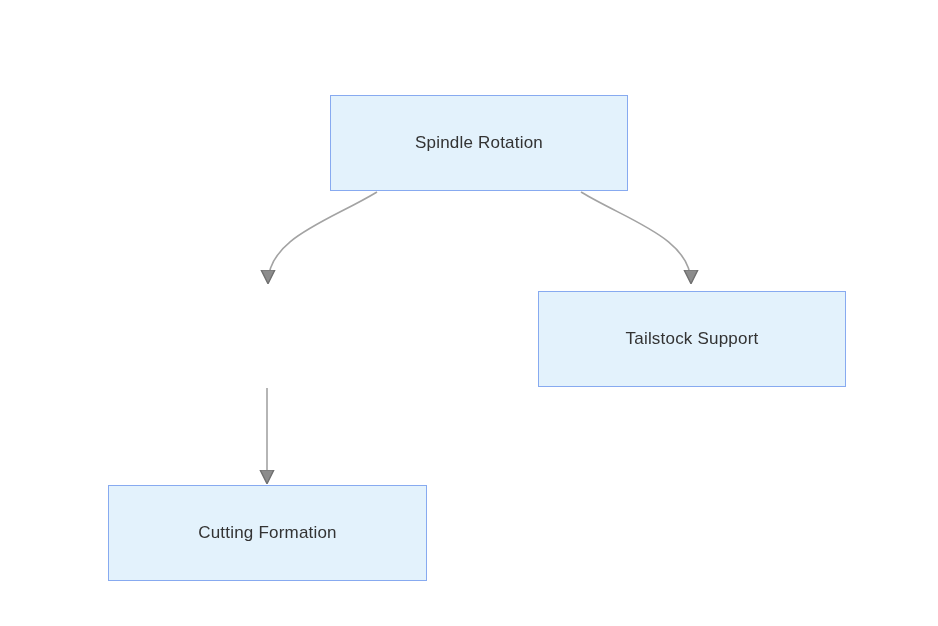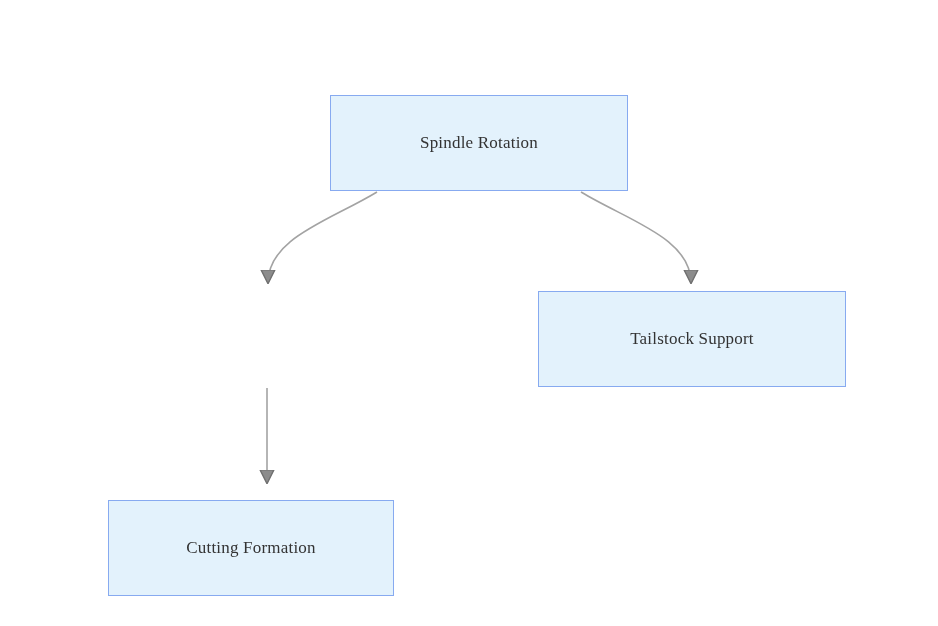--- a/index.html
+++ b/index.html
@@ -7,21 +7,20 @@
     padding: 0;
     background: #ffffff;
     font-family: "Liberation Sans", "DejaVu Sans", sans-serif;
   }
   .canvas {
     position: relative;
     width: 938px;
     height: 626px;
     background: #ffffff;
     overflow: hidden;
-    font-family: Liberation Serif, serif;
   }
   .edges-svg {
     position: absolute;
     left: 0; top: 0;
     width: 938px; height: 626px;
     pointer-events: none;
   }
   .node {
     position: absolute;
     box-sizing: border-box;
@@ -31,21 +30,21 @@
     font-size: 17px;
     display: flex;
     align-items: center;
     justify-content: center;
     text-align: center;
     letter-spacing: 0.2px;
   }
   .node-spindle   { left: 330px; top: 95px;  width: 298px; height: 96px; }
   .node-tool      { left: 96px;  top: 291px; width: 344px; height: 96px; }
   .node-tailstock { left: 538px; top: 291px; width: 308px; height: 96px; text-align: right; }
-  .node-cutting   { left: 108px; top: 485px; width: 286px; height: 96px; margin-top: 15px; }
+  .node-cutting   { left: 108px; top: 485px; width: 319px; height: 96px; }
 </style>
 </head>
 <body>
 
 <div class="canvas">
 
   <svg class="edges-svg" viewBox="0 0 938 626" xmlns="http://www.w3.org/2000/svg">
     <defs>
       <marker id="arrowhead" markerUnits="userSpaceOnUse" markerWidth="14" markerHeight="16" viewBox="0 0 10 10" refX="9.5" refY="5" orient="auto">
         <polygon points="0,0 10,5 0,10" stroke-width="1" stroke="#6f6f6f" fill="#8c8c8c"></polygon>

